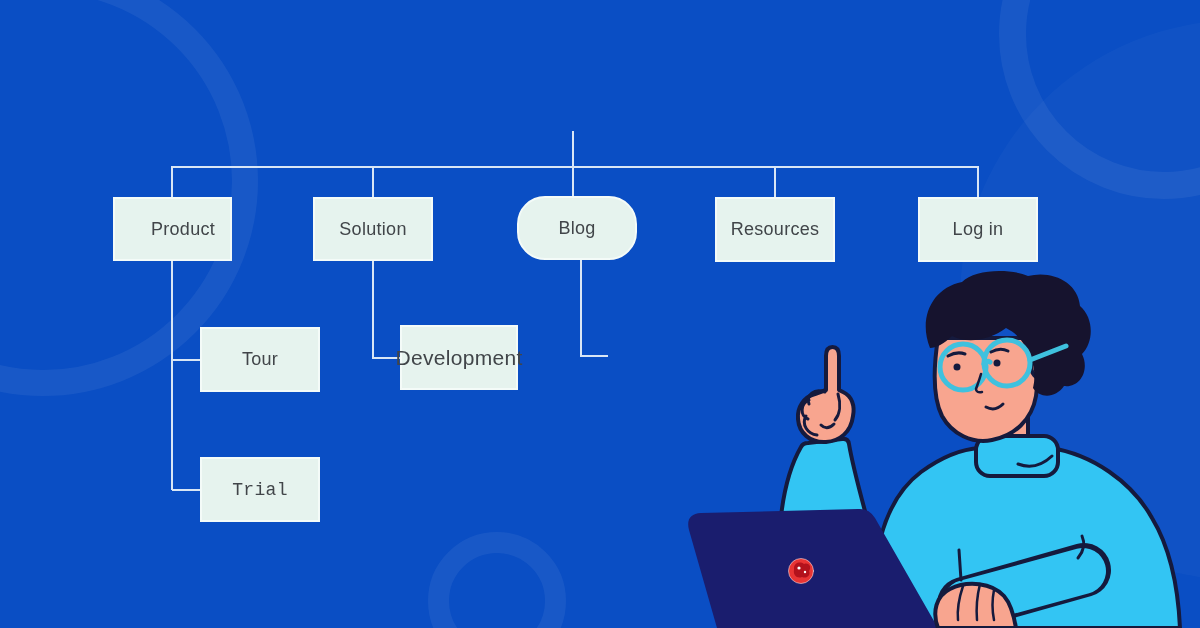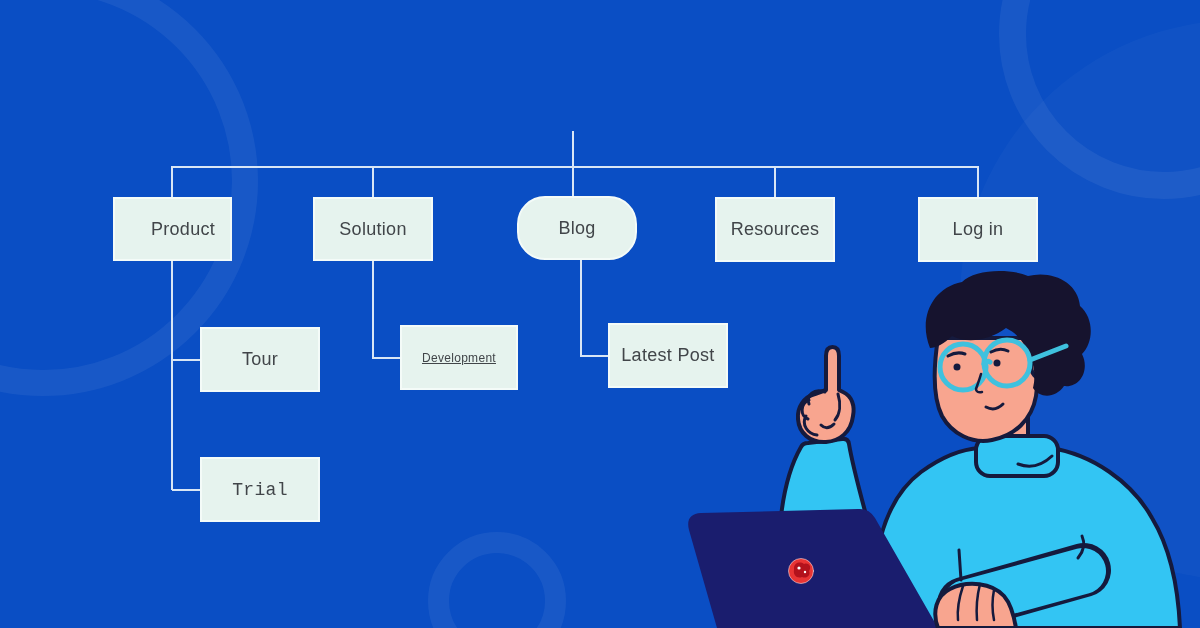--- a/index.html
+++ b/index.html
@@ -31,21 +31,21 @@
   .node-label{font-size:18px;font-weight:500;letter-spacing:.3px;color:var(--node-text);white-space:nowrap;}
   .node-home{left:513px;top:68px;width:120px;height:63px;}
   .node-product{left:113px;top:197px;width:119px;height:64px;padding-left:21px;}
   .node-solution{left:313px;top:197px;width:120px;height:64px;}
   .node-blog{left:517px;top:196px;width:120px;height:64px;border-radius:28px;}
   .node-resources{left:715px;top:197px;width:120px;height:65px;}
   .node-login{left:918px;top:197px;width:120px;height:65px;}
   .node-tour{left:200px;top:327px;width:120px;height:65px;}
   .node-trial{left:200px;top:457px;width:120px;height:65px;font-family:Liberation Mono, monospace;}
   .node-development{left:400px;top:325px;width:118px;height:65px;font-size:16px;}
-  .node-development .node-label{font-size:12px;text-decoration:underline;}
+  .node-development .node-label{font-size:21px;}
   .node-latest-post{left:608px;top:323px;width:120px;height:65px;}
 
   
   .character{position:absolute;left:680px;top:268px;z-index:3;}
   .character *{stroke-linecap:round;stroke-linejoin:round;}
   .skin-fill{fill:var(--skin);stroke:var(--outline);stroke-width:4;}
   .sweater-fill{fill:var(--sweater);stroke:var(--outline);stroke-width:4;}
   .hair-fill{fill:var(--hair);}
   .laptop-fill{fill:var(--laptop);}
   .glasses-stroke{stroke:var(--glasses);stroke-width:5;fill:none;}
@@ -90,23 +90,20 @@
     <span class="node-label">Log in</span>
   </div>
   <div class="node node-tour">
     <span class="node-label">Tour</span>
   </div>
   <div class="node node-trial">
     <span class="node-label">Trial</span>
   </div>
   <div class="node node-development">
     <span class="node-label">Development</span>
-  </div>
-  <div class="node node-latest-post">
-    <span class="node-label">Latest Post</span>
   </div>
 
   <svg class="character" width="520" height="360" viewBox="0 0 520 360" aria-hidden="true">
 
     <path class="sweater-fill" d="M100,258 C103,224 110,198 121,179 Q123,175 128,175 L162,171 Q168,170 169,176 C173,200 181,228 189,258 Z"></path>
 
     <path class="skin-fill" d="M146,122 L146,88 Q146,79 152.5,79 Q159,79 159,88 L159,122 L163,124
          C172,128 175,138 173,148 C171,164 160,173 146,174 C130,175 119,165 118,151
          C117,139 124,129 135,126 Z"></path>
     <path class="ink" stroke-width="3" d="M145,124 C134,120 126,127 129,136 M129,132 C120,136 120,148 128,151 M126,148 C121,157 128,166 137,167"></path>

